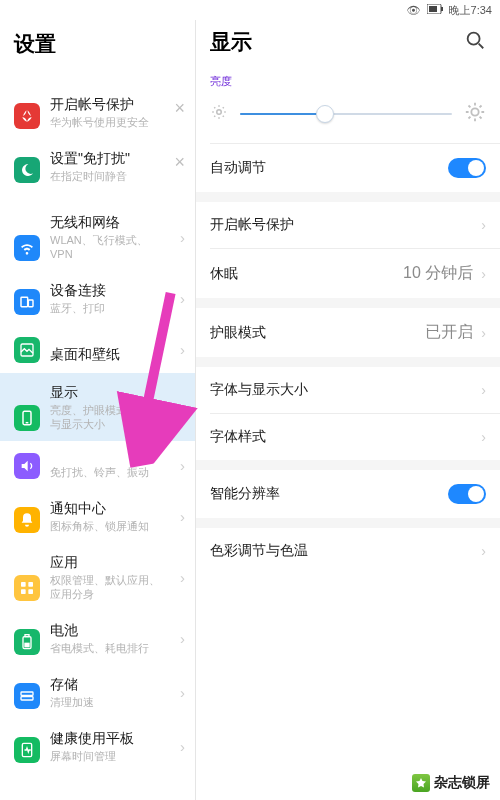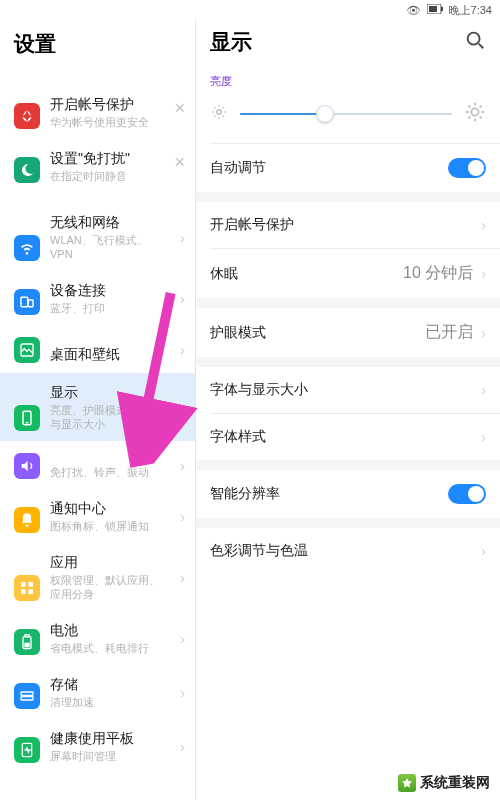--- a/index.html
+++ b/index.html
@@ -462,15 +462,15 @@
     </defs>
     <line x1="70" y1="5" x2="8" y2="160" stroke="#e63cbb" stroke-width="10" marker-end="url(#arrhead)"></line>
   </svg>
 
   <div class="watermark">
     <span class="wicon">
       <svg width="12" height="12" viewBox="0 0 24 24" fill="#fff">
           <path d="M12 2l3 6 7 1-5 5 1 7-6-3-6 3 1-7-5-5 7-1z"></path>
         </svg>
     </span>
-    <span>系统重装网</span>
+    <span>杂志锁屏</span>
   </div>
 </div>
 
 </body></html>

